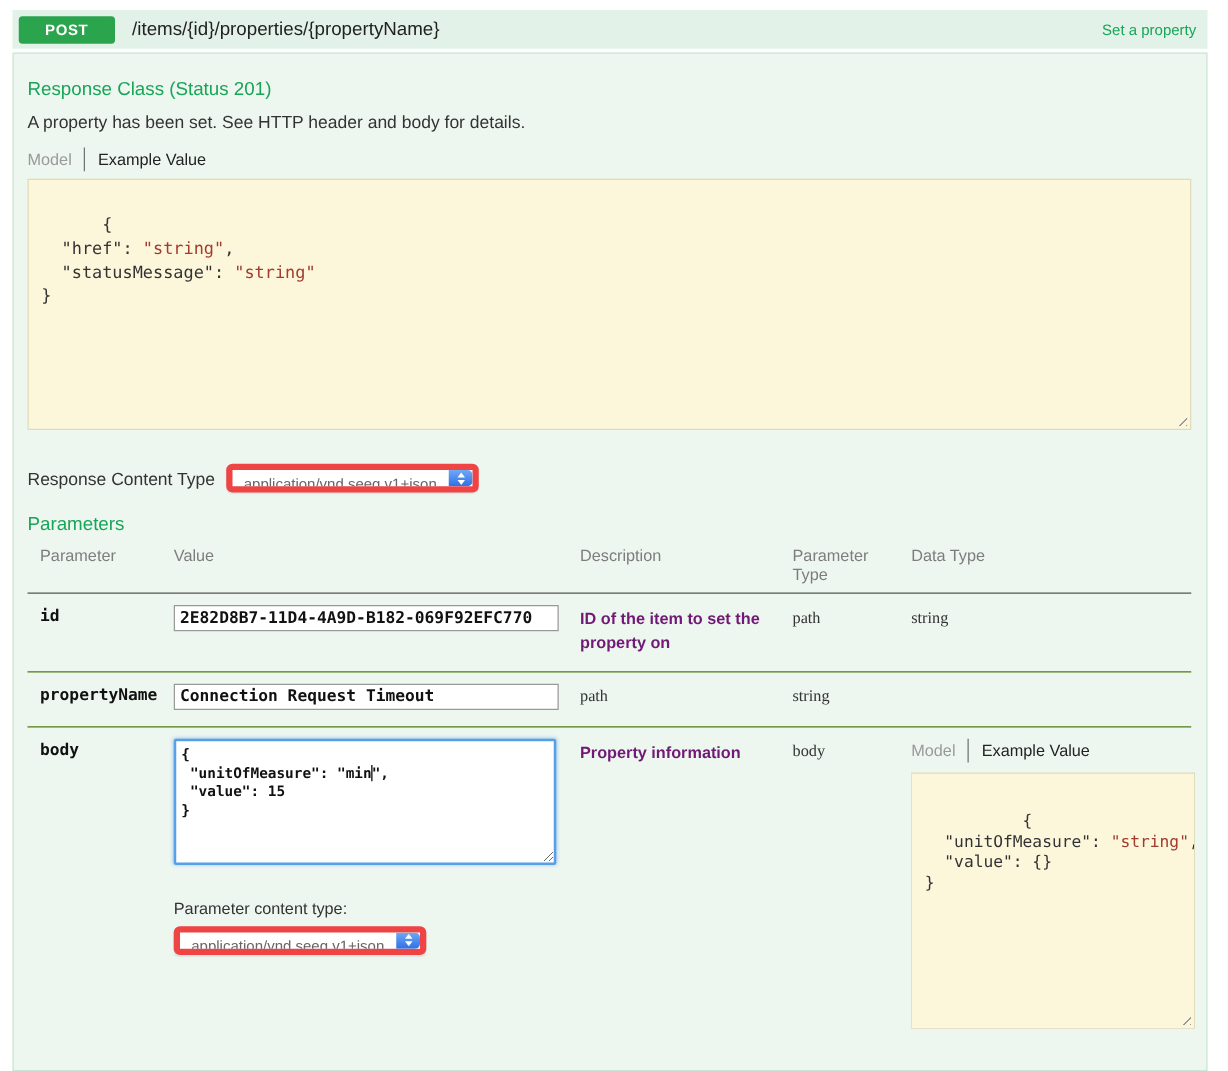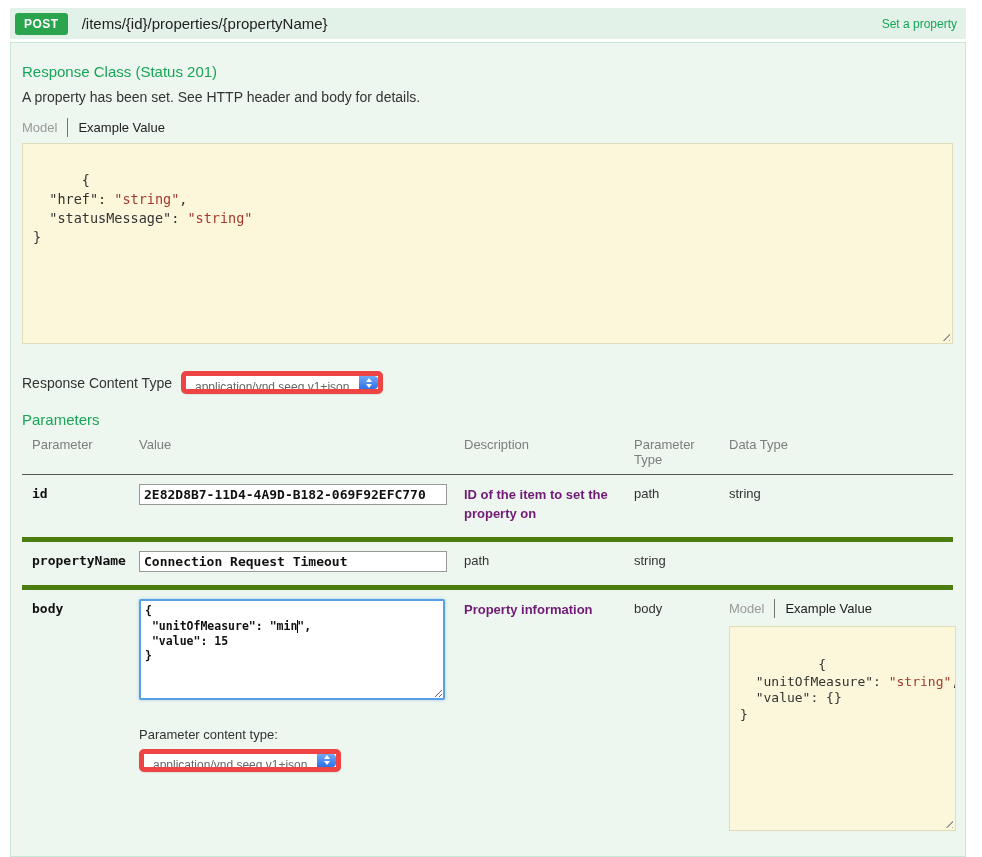--- a/index.html
+++ b/index.html
@@ -3,21 +3,21 @@
 <meta charset="utf-8">
 <style>
   * { margin:0; padding:0; box-sizing:border-box; }
   html,body { width:982px; height:857px; overflow:hidden; background:#fff;
     font-family:"Liberation Sans", sans-serif; }
   .panel { margin:8px 16px 0 10px; width:956px; }
 
   
   .op-heading { background:#e3f2e8; height:31px; display:flex; align-items:center; padding:0 9px 0 5px; }
   .method-badge { background:#2ba44e; color:#fff; font-size:12px; font-weight:bold; letter-spacing:.5px;
-    padding:5px 9px; border-radius:3px; line-height:1; }
+    padding:5px 21px; border-radius:3px; line-height:1; }
   .op-path { margin-left:14px; font-size:15px; color:#222; }
   .op-summary { margin-left:auto; color:#18a558; font-size:12px; text-decoration:none; cursor:pointer; }
 
   
   .op-content { margin-top:3px; background:#eef6f0; border:1px solid #cbe5d6; padding:20px 12px 0 11px; height:815px; }
 
   h4.green-title { color:#18a558; font-size:15px; font-weight:normal; }
   .rc-desc { margin-top:9px; font-size:14px; color:#333; }
 
   .tabs { display:flex; align-items:center; margin-top:13px; font-size:13px; }
@@ -44,25 +44,25 @@
   .rct-row { margin-top:27px; display:flex; align-items:center; }
   .rct-label { font-size:14px; color:#333; margin-right:9px; }
 
   .params-title { margin-top:17px; }
 
   
   .prow { display:grid; grid-template-columns:117px 325px 170px 95px 1fr; align-items:start; }
   .phead { margin-top:7px; padding:2px 0 7px 0; border-bottom:1px solid #555; color:#7d7d7d; font-size:13px; }
   .phead > div { padding-right:8px; }
   .phead .c1 { padding-left:10px; }
-  .pdata { padding:9px 0 13px 0; border-bottom:5px solid #4d7c0f; font-size:13px; color:#333; }
+  .pdata { padding:9px 0 13px 0; border-bottom:1px solid #4d7c0f; font-size:13px; color:#333; }
   .pdata:last-of-type, .pdata.no-sep { border-bottom:none; }
   .pname { padding-left:10px; font-family:"DejaVu Sans Mono", monospace; font-weight:bold; color:#111; font-size:13px; padding-top:2px; }
   .pdesc { font-weight:bold; color:#701a75; padding-right:14px; line-height:1.45; padding-top:2px; }
-  .ptype, .pdtype { padding-top:2px; }
+  .ptype, .pdtype { padding-top:2px;font-family:Liberation Serif, serif; }
   .pinput { width:308px; height:21px; border:1px solid #999; background:#fff; padding:1px 4px;
     font-family:"DejaVu Sans Mono", monospace; font-weight:bold; font-size:13px; color:#111; }
 
   .ta-wrap { position:relative; display:inline-block; }
   .body-textarea { width:306px; height:101px; resize:both; border:2px solid #57a0e5; border-radius:2px;
     box-shadow:0 0 3px rgba(87,160,229,.55); outline:none; background:#fff; padding:3px 4px;
     font-family:"DejaVu Sans Mono", monospace; font-weight:bold; font-size:11.5px; line-height:15px; color:#111; }
   .caret { position:absolute; left:158px; top:21px; width:1px; height:13px; background:#000; }
 
   .pct-label { margin-top:24px; font-size:13px; color:#333; }

